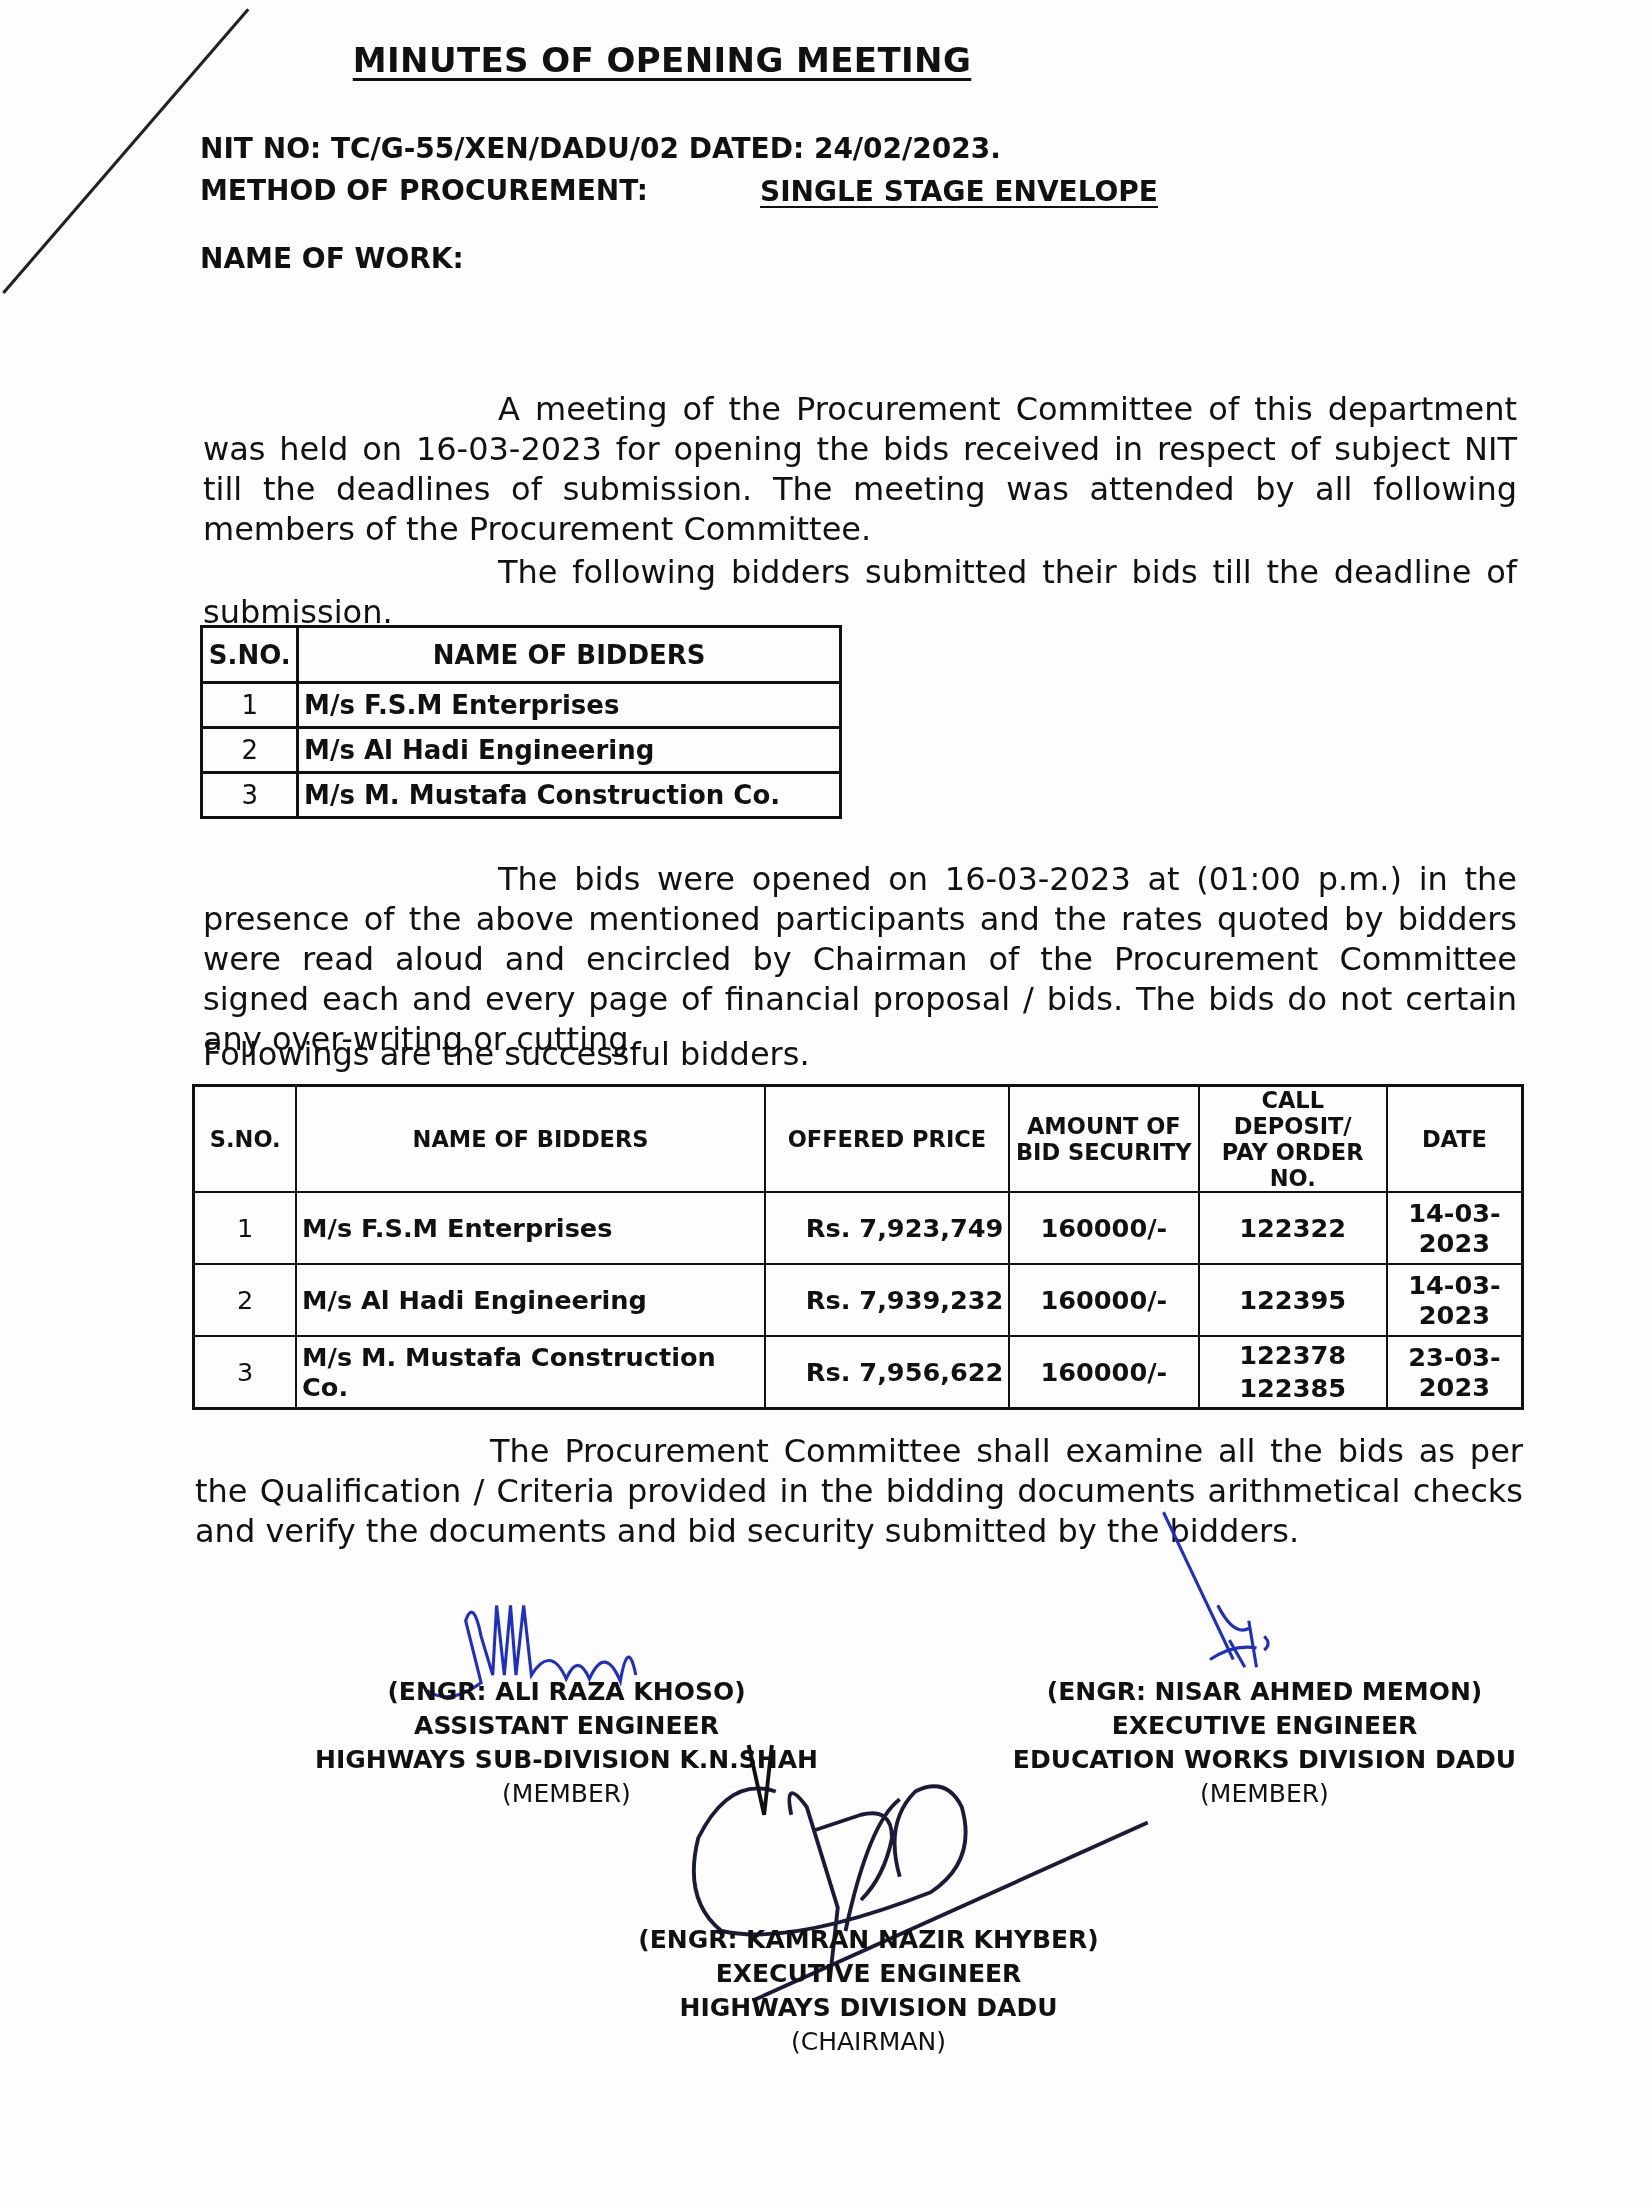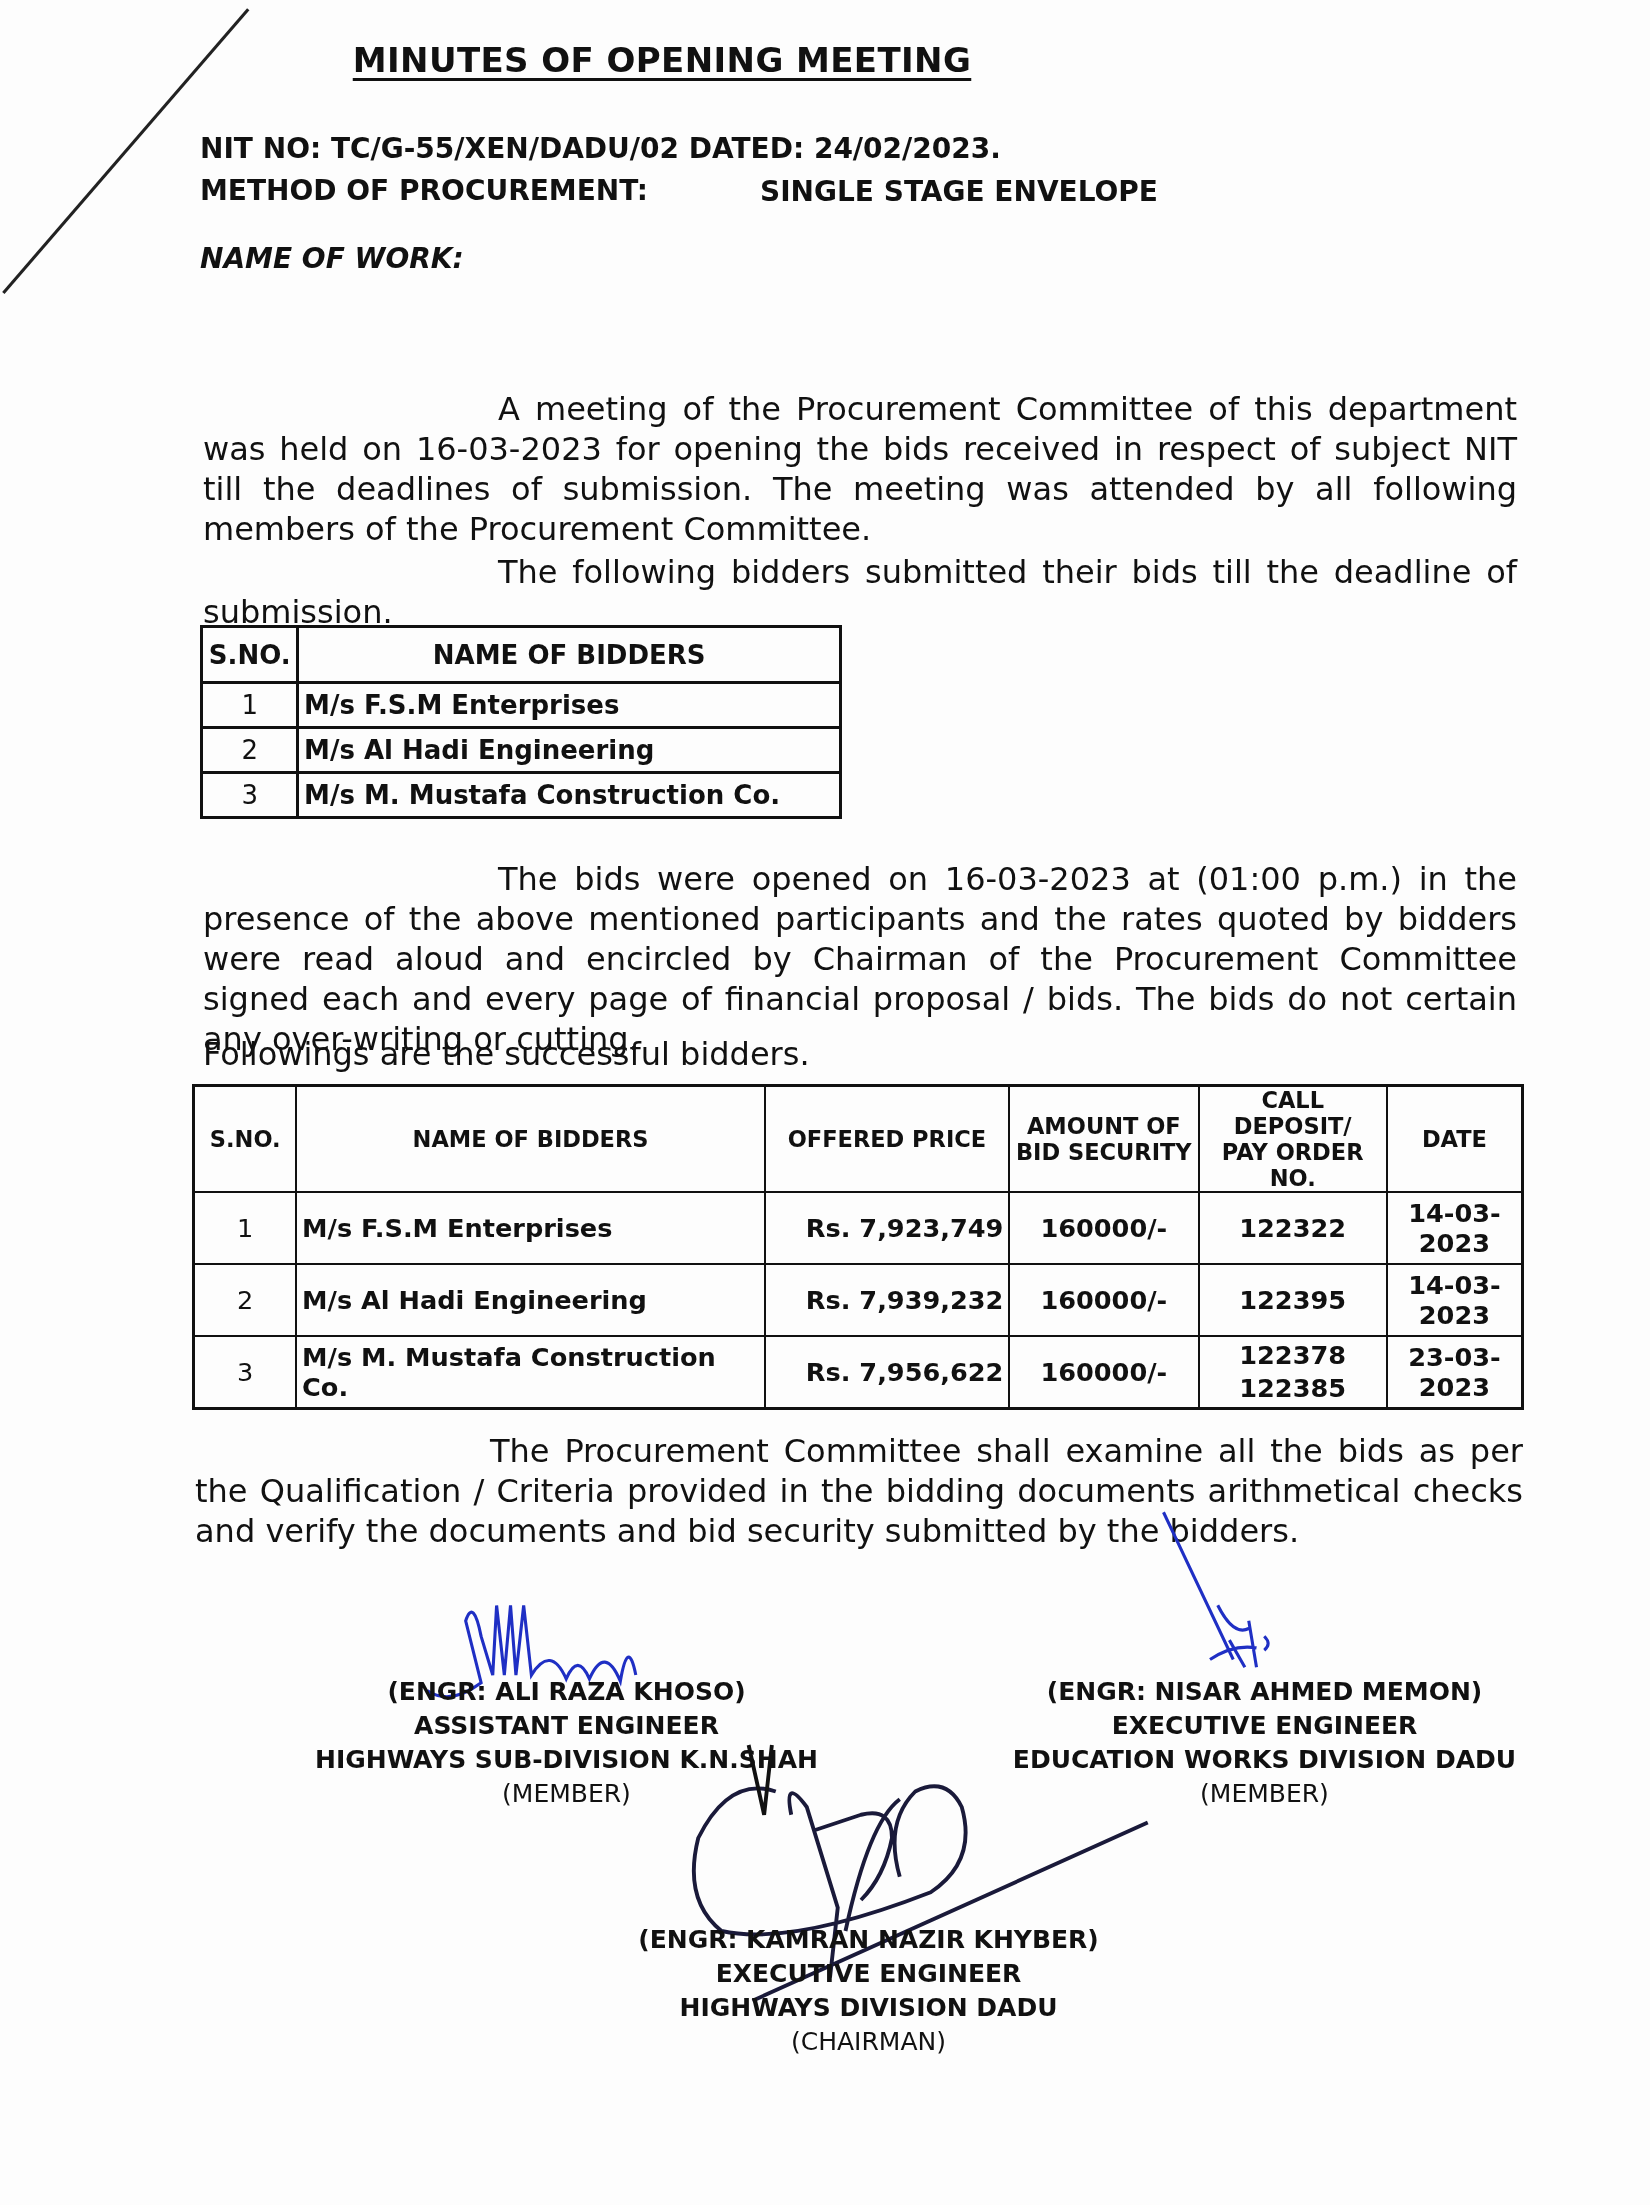--- a/index.html
+++ b/index.html
@@ -15,21 +15,21 @@
   .abs { position: absolute; }
 
   .title {
     left: 0; width: 1324px; top: 40px;
     text-align: center;
     font-weight: bold; font-size: 34px; letter-spacing: 0.4px;
   }
   .title span { text-decoration: underline; text-decoration-thickness: 3.1px; text-underline-offset: 6.2px; }
 
   .meta-label { font-weight: bold; font-size: 28px; }
-  .meta-value { font-weight: bold; font-size: 28px; text-decoration-thickness: 2.3px; text-underline-offset: 4.7px; }
+  .meta-value { font-weight: bold; font-size: 28px; text-decoration: underline; text-decoration-thickness: 2.3px; text-underline-offset: 4.7px; }
   .work-value { line-height: 37px; width: 760px; text-align: justify; }
 
   .para {
     left: 203px; width: 1314px;
     font-size: 32px; line-height: 40px;
     text-align: justify;
   }
   .para .indent { display: inline-block; width: 295px; }
 
   table { border-collapse: collapse; }
@@ -71,21 +71,21 @@
 
   <div class="abs title">
     <span>MINUTES OF OPENING MEETING</span>
   </div>
 
   <div class="abs meta-label" style="left:200px;top:132px;">NIT NO: TC/G-55/XEN/DADU/02 DATED: 24/02/2023.</div>
 
   <div class="abs meta-label" style="left:200px;top:174px;">METHOD OF PROCUREMENT:</div>
   <div class="abs meta-value" style="left:760px;top:175px;">SINGLE STAGE ENVELOPE</div>
 
-  <div class="abs meta-label" style="left:200px;top:242px;font-style:italic;">NAME OF WORK:</div>
+  <div class="abs meta-label" style="left:200px;top:242px;">NAME OF WORK:</div>
 
   <div class="abs para" style="top:389px;">
     <span class="indent"></span><span>A meeting of the Procurement Committee of this department was held on 16-03-2023 for opening the bids received in respect of subject NIT till the deadlines of submission. The meeting was attended by all following members of the Procurement Committee.</span>
   </div>
 
   <div class="abs para" style="top:552px;">
     <span class="indent"></span><span>The following bidders submitted their bids till the deadline of submission.</span>
   </div>
 
   <table class="abs t1">

